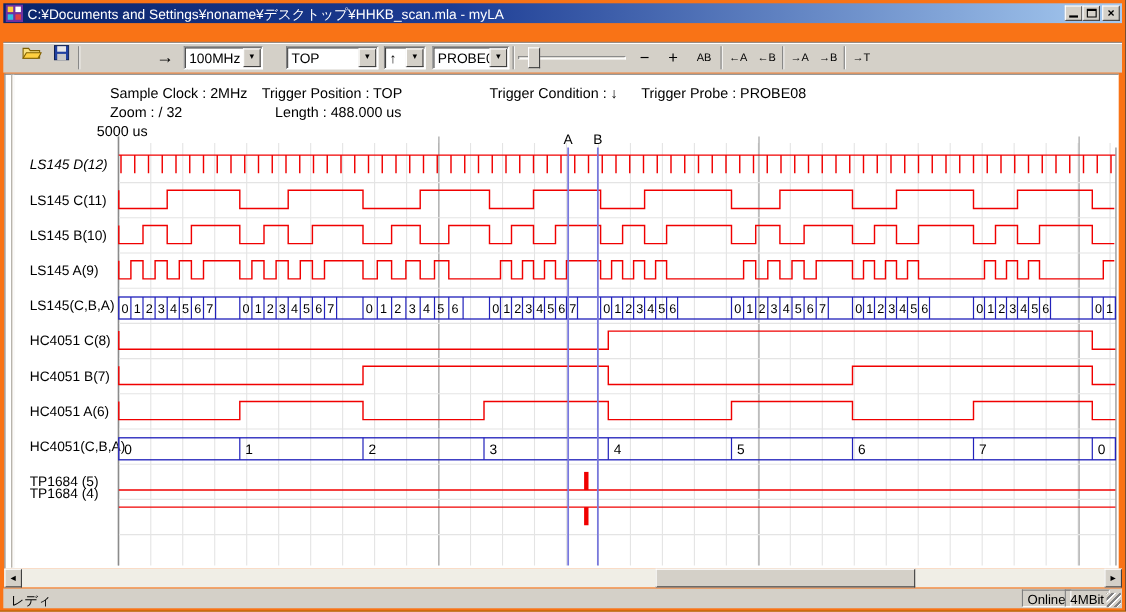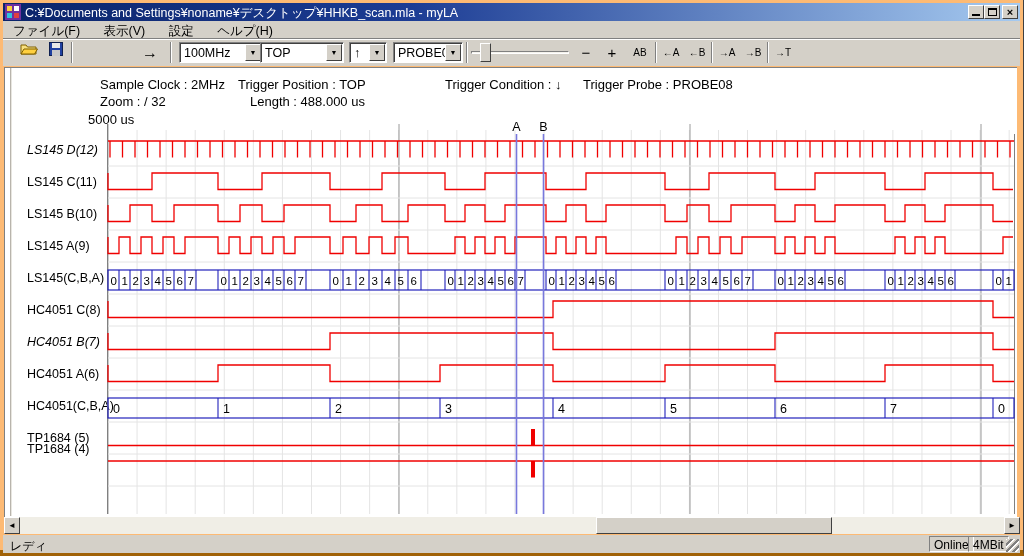--- a/index.html
+++ b/index.html
@@ -1,18 +1,18 @@
 <!DOCTYPE html>
 <html><head>
 <meta charset="utf-8">
 <style>
   * { margin:0; padding:0; box-sizing:border-box; }
   html,body { width:1024px; height:556px; overflow:hidden; }
   body { font-family:"Liberation Sans","DejaVu Sans",sans-serif; }
-  #win { position:absolute; inset:0; background:#fdba74; border-right:1px solid #404040; border-bottom:6px solid #a16207; }
+  #win { position:absolute; inset:0; background:#f97316; border-right:1px solid #404040; border-bottom:1px solid #a16207; }
 
   
   #titlebar { position:absolute; left:3px; top:3px; right:3px; height:18px;
     background:linear-gradient(90deg,#0a246a 0%,#1c3c94 40%,#a6caf0 100%); color:#fff; }
   #app-icon { position:absolute; left:2px; top:1px; width:16px; height:16px; }
   #title-text { position:absolute; left:22px; top:2px; font-size:12.5px; white-space:nowrap; }
   .winbtn { position:absolute; top:2px; width:16px; height:14px; background:#d4d0c8;
     border:1px solid; border-color:#fff #404040 #404040 #fff; font-size:9px; line-height:11px;
     text-align:center; color:#000; }
   .glyph-min { display:block; margin:8px auto 0; width:8px; height:2px; background:#000; }
@@ -85,26 +85,20 @@
     <span id="title-text">C:¥Documents and Settings¥noname¥デスクトップ¥HHKB_scan.mla - myLA</span>
     <span class="winbtn" style="right:36px">
         <span class="glyph-min"></span>
       </span>
     <span class="winbtn" style="right:20px">
         <span class="glyph-max"></span>
       </span>
     <span class="winbtn glyph-close" style="right:2px">×</span>
   </div>
 
-  <div id="menubar">
-    <span class="menu-item">ファイル(F)</span>
-    <span class="menu-item">表示(V)</span>
-    <span class="menu-item">設定</span>
-    <span class="menu-item">ヘルプ(H)</span>
-  </div>
   <div id="menu-sep"></div>
 
   <div id="toolbar">
     <button class="tbtn" style="left:14px;width:24px">
       <svg width="18" height="14" viewBox="0 0 18 14">
         <path d="M1 3 L6 3 L7.5 5 L16 5 L16 12 L1 12 Z" fill="#f8e080" stroke="#806000"></path>
         <path d="M1 12 L4 7 L17.5 7 L14.5 12 Z" fill="#ffd040" stroke="#806000"></path>
       </svg>
     </button>
     <button class="tbtn" style="left:42px;width:22px">
@@ -112,21 +106,21 @@
         <rect x="0.5" y="0.5" width="13" height="13" fill="#2040a0" stroke="#102050"></rect>
         <rect x="3" y="1" width="8" height="5" fill="#e8e8e8"></rect>
         <rect x="3" y="8" width="8" height="6" fill="#c8c8c8"></rect>
       </svg>
     </button>
     <span class="tsep" style="left:68px"></span>
     <button id="stop-button"><span id="stop-icon"></span><span>Stop</span></button>
     <button class="tbtn" style="left:134px;width:26px;font-size:16px">→</button>
     <span class="tsep" style="left:167px"></span>
 
-    <span class="combo" style="left:176px;width:84px">
+    <span class="combo" style="left:164px;width:72px">
       <span class="val">100MHz</span>
       <span class="drop">▼</span>
     </span>
     <span class="combo" style="left:257px;width:84px">
       <span class="val">TOP</span>
       <span class="drop">▼</span>
     </span>
     <span class="combo" style="left:346px;width:38px">
       <span class="val">↑</span>
       <span class="drop">▼</span>
@@ -165,21 +159,21 @@
   <span class="itxt" style="left:250px;top:94px">Length : 488.000 us</span>
   <span class="itxt" style="left:88px;top:112px">5000 us</span>
 
   <div id="labels" style="position:absolute;inset:0;pointer-events:none">
       <div class="chlabel" style="top: 143px; font-style: italic;">LS145 D(12)</div>
       <div class="chlabel" style="top: 175px;">LS145 C(11)</div>
       <div class="chlabel" style="top: 207px;">LS145 B(10)</div>
       <div class="chlabel" style="top: 239px;">LS145 A(9)</div>
       <div class="chlabel" style="top: 271px;">LS145(C,B,A)</div>
       <div class="chlabel" style="top: 303px;">HC4051 C(8)</div>
-      <div class="chlabel" style="top: 335px; font-style: italic;">HC4051 B(7)</div>
+      <div class="chlabel" style="top: 335px;">HC4051 B(7)</div>
       <div class="chlabel" style="top: 367px;">HC4051 A(6)</div>
       <div class="chlabel" style="top: 399px;">HC4051(C,B,A)</div>
       <div class="chlabel" style="top: 431px;">TP1684 (5)</div>
       <div class="chlabel" style="top: 442px;">TP1684 (4)</div>
     </div>
 
   <svg id="wave-svg" width="1024" height="556">
       <line x1="137.07" y1="130" x2="137.07" y2="514" stroke="#e4e4e4" stroke-width="1"></line>
       <line x1="166.14" y1="130" x2="166.14" y2="514" stroke="#e4e4e4" stroke-width="1"></line>
       <line x1="195.20999999999998" y1="130" x2="195.20999999999998" y2="514" stroke="#e4e4e4" stroke-width="1"></line>

